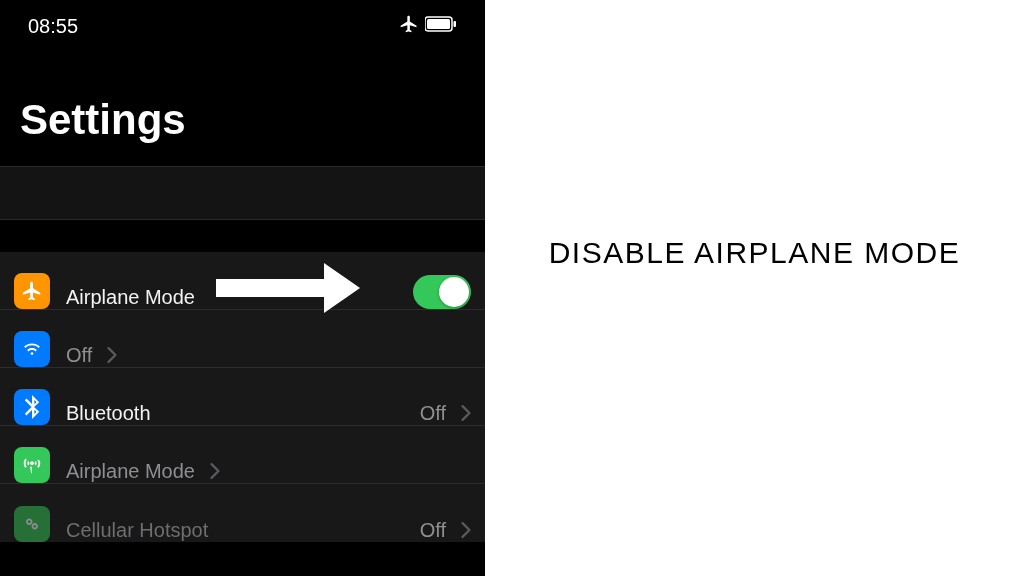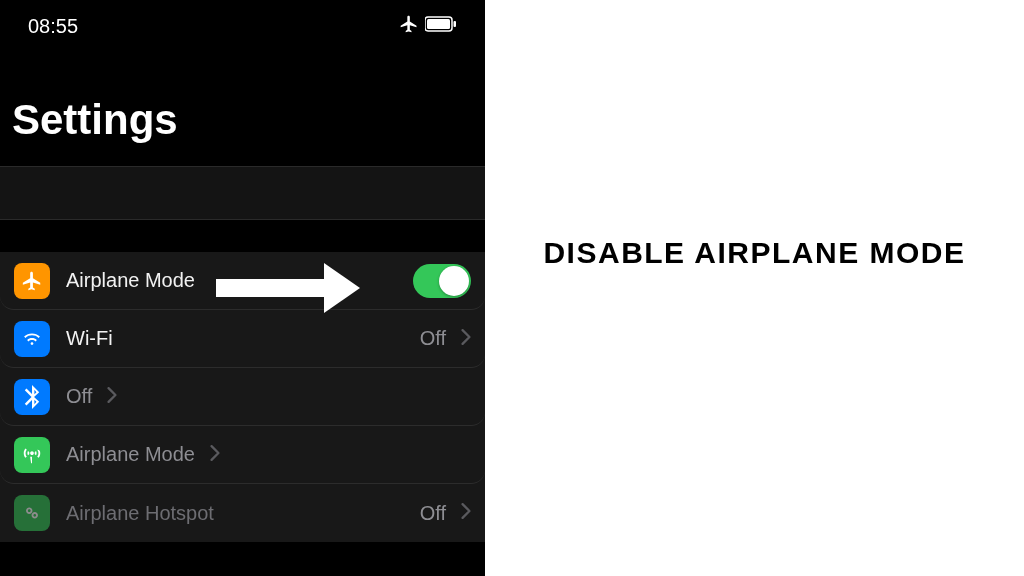--- a/index.html
+++ b/index.html
@@ -32,43 +32,42 @@
     }
     .status-right {
       display: flex;
       align-items: center;
       gap: 6px;
     }
     .page-title {
       font-size: 42px;
       font-weight: 700;
       color: #ffffff;
-      padding: 48px 20px 22px 12px;
+      padding: 48px 20px 22px 20px;
     }
     .gap-section {
       height: 54px;
       background: #141414;
       border-top: 1px solid #2a2a2a;
       border-bottom: 1px solid #2a2a2a;
     }
     .black-gap {
       height: 32px;
       background: #000000;
     }
     .list {
       background: #181818;
     }
     .row {
       display: flex;
-      align-items: center;
+      align-items: flex-end;
       height: 58px;
       padding: 0 14px 0 14px;
       border-bottom: 1px solid #2c2c2c;
       position: relative;
-      border-radius: 14px;
     }
     .row:last-child { border-bottom: none; }
     .row-icon {
       width: 36px;
       height: 36px;
       border-radius: 8px;
       display: flex;
       align-items: center;
       justify-content: center;
       margin-right: 16px;
@@ -129,21 +128,21 @@
     }
     .right-panel {
       flex: 1;
       display: flex;
       align-items: center;
       justify-content: center;
       background: #ffffff;
     }
     .instruction {
       font-size: 30px;
-      font-weight: 700;
+      font-weight: 400;
       letter-spacing: 1.5px;
       color: #000000;
       text-align: center;
       font-family: "Arial Black", "Helvetica Neue", sans-serif;
       margin-top: -70px;
     }
     .dimmed .row-label { color: #6d6d72; }
     .dimmed .row-icon { opacity: 0.5; }
   </style>
 </head>
@@ -191,35 +190,35 @@
           <div class="arrow-head"></div>
       </div>
     </div>
 
     <div class="row">
       <div class="row-icon" style="background:#007aff">
         <svg width="22" height="22" viewBox="0 0 24 24" fill="#ffffff">
             <path d="M12 18.5c.83 0 1.5-.67 1.5-1.5s-.67-1.5-1.5-1.5-1.5.67-1.5 1.5.67 1.5 1.5 1.5zm-5.3-5.3l1.4 1.4C9.17 13.53 10.5 13 12 13s2.83.53 3.9 1.6l1.4-1.4C15.79 11.69 13.95 11 12 11s-3.79.69-5.3 2.2zM3.4 9.4l1.4 1.4C6.79 8.81 9.29 8 12 8s5.21.81 7.2 2.8l1.4-1.4C18.14 6.94 15.17 6 12 6S5.86 6.94 3.4 9.4z"></path>
           </svg>
       </div>
-      <span class="row-label">Wi-Fi</span>
       <span class="row-value">Off</span>
       <span class="chevron">
         <svg width="10" height="16" viewBox="0 0 8 14" fill="none">
             <path d="M1 1l6 6-6 6" stroke="#5a5a5e" stroke-width="2" stroke-linecap="round" stroke-linejoin="round"></path>
           </svg>
       </span>
     </div>
 
     <div class="row">
       <div class="row-icon" style="background:#007aff">
         <svg width="20" height="24" viewBox="0 0 14 20" fill="#ffffff">
             <path d="M7 0v7.6L2.4 3 1 4.4 6.6 10 1 15.6 2.4 17 7 12.4V20l6-6-4.3-4L13 6 7 0zm2 4l1.7 2L9 7.7V4zm0 12v-3.7L10.7 14 9 16z"></path>
           </svg>
       </div>
+      <span class="row-label">Bluetooth</span>
       <span class="row-value">Off</span>
       <span class="chevron">
         <svg width="10" height="16" viewBox="0 0 8 14" fill="none">
             <path d="M1 1l6 6-6 6" stroke="#5a5a5e" stroke-width="2" stroke-linecap="round" stroke-linejoin="round"></path>
           </svg>
       </span>
     </div>
 
     <div class="row">
       <div class="row-icon" style="background:#34c759">
@@ -234,21 +233,21 @@
           </svg>
       </span>
     </div>
 
     <div class="row dimmed">
       <div class="row-icon" style="background:#34c759">
         <svg width="22" height="22" viewBox="0 0 24 24" fill="#ffffff">
             <path d="M9 13c1.93 0 3.5-1.57 3.5-3.5S10.93 6 9 6 5.5 7.57 5.5 9.5 7.07 13 9 13zm0-5c.83 0 1.5.67 1.5 1.5S9.83 11 9 11s-1.5-.67-1.5-1.5S8.17 8 9 8zm6 3c1.93 0 3.5 1.57 3.5 3.5S16.93 18 15 18s-3.5-1.57-3.5-3.5S13.07 11 15 11zm0 5c.83 0 1.5-.67 1.5-1.5S15.83 13 15 13s-1.5.67-1.5 1.5.67 1.5 1.5 1.5z"></path>
           </svg>
       </div>
-      <span class="row-label">Airplane Hotspot</span>
+      <span class="row-label">Cellular Hotspot</span>
       <span class="row-value">Off</span>
       <span class="chevron">
         <svg width="10" height="16" viewBox="0 0 8 14" fill="none">
             <path d="M1 1l6 6-6 6" stroke="#5a5a5e" stroke-width="2" stroke-linecap="round" stroke-linejoin="round"></path>
           </svg>
       </span>
     </div>
 
   </div>
 </div>

